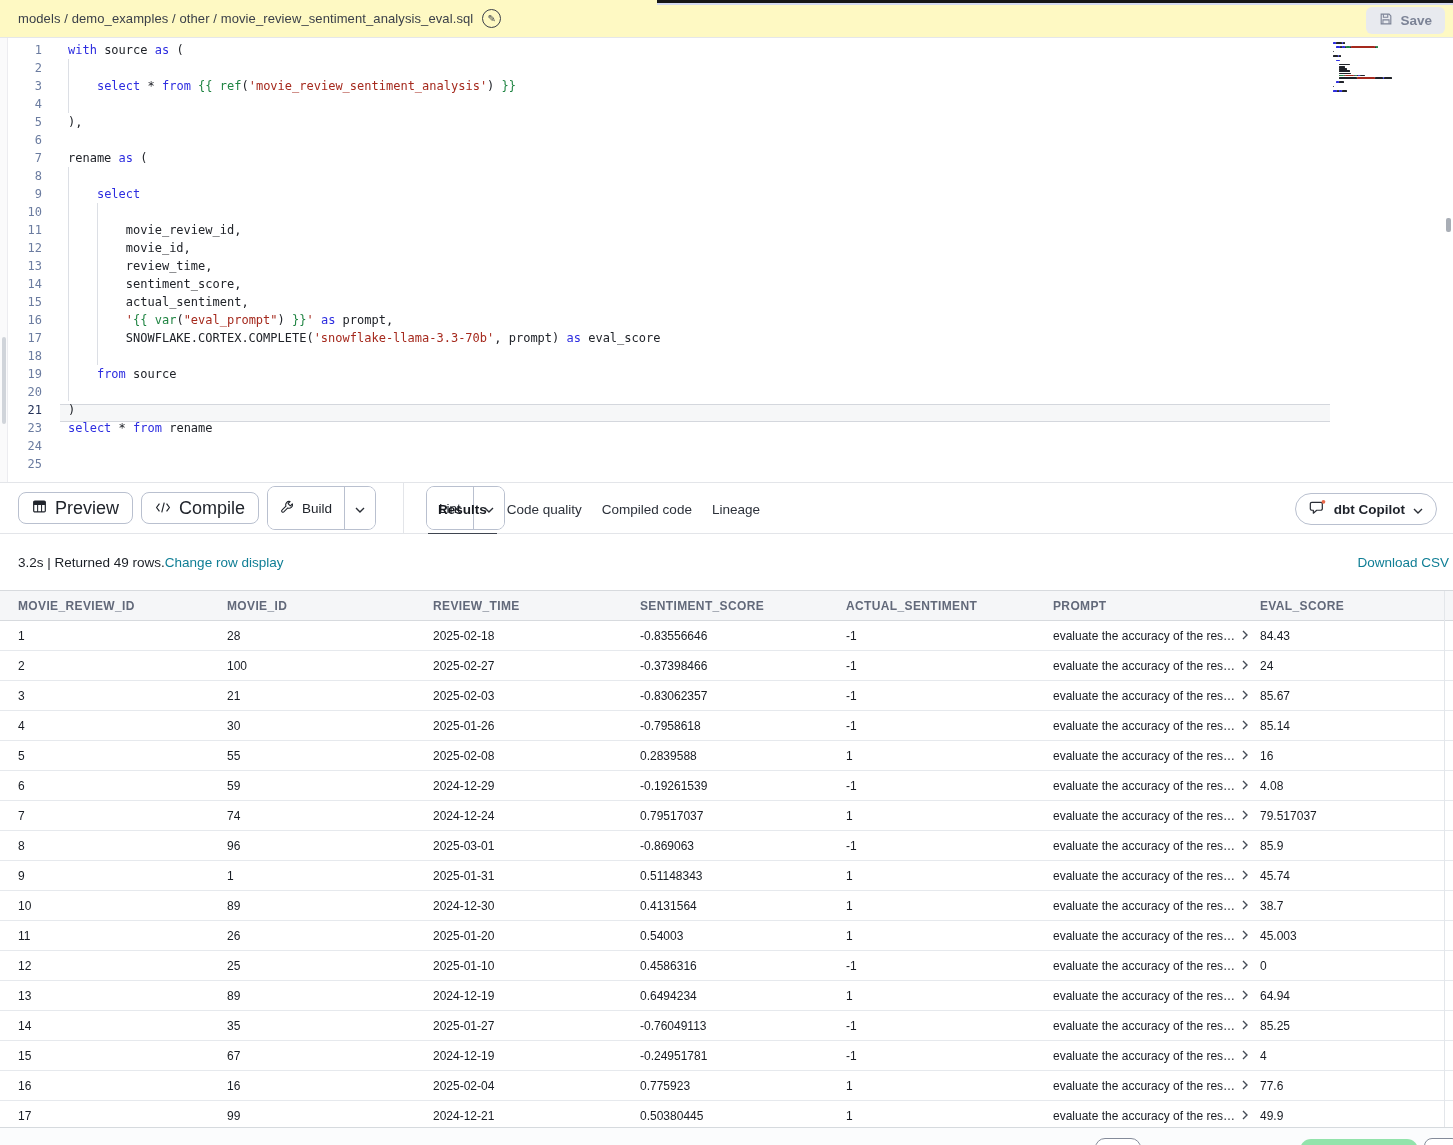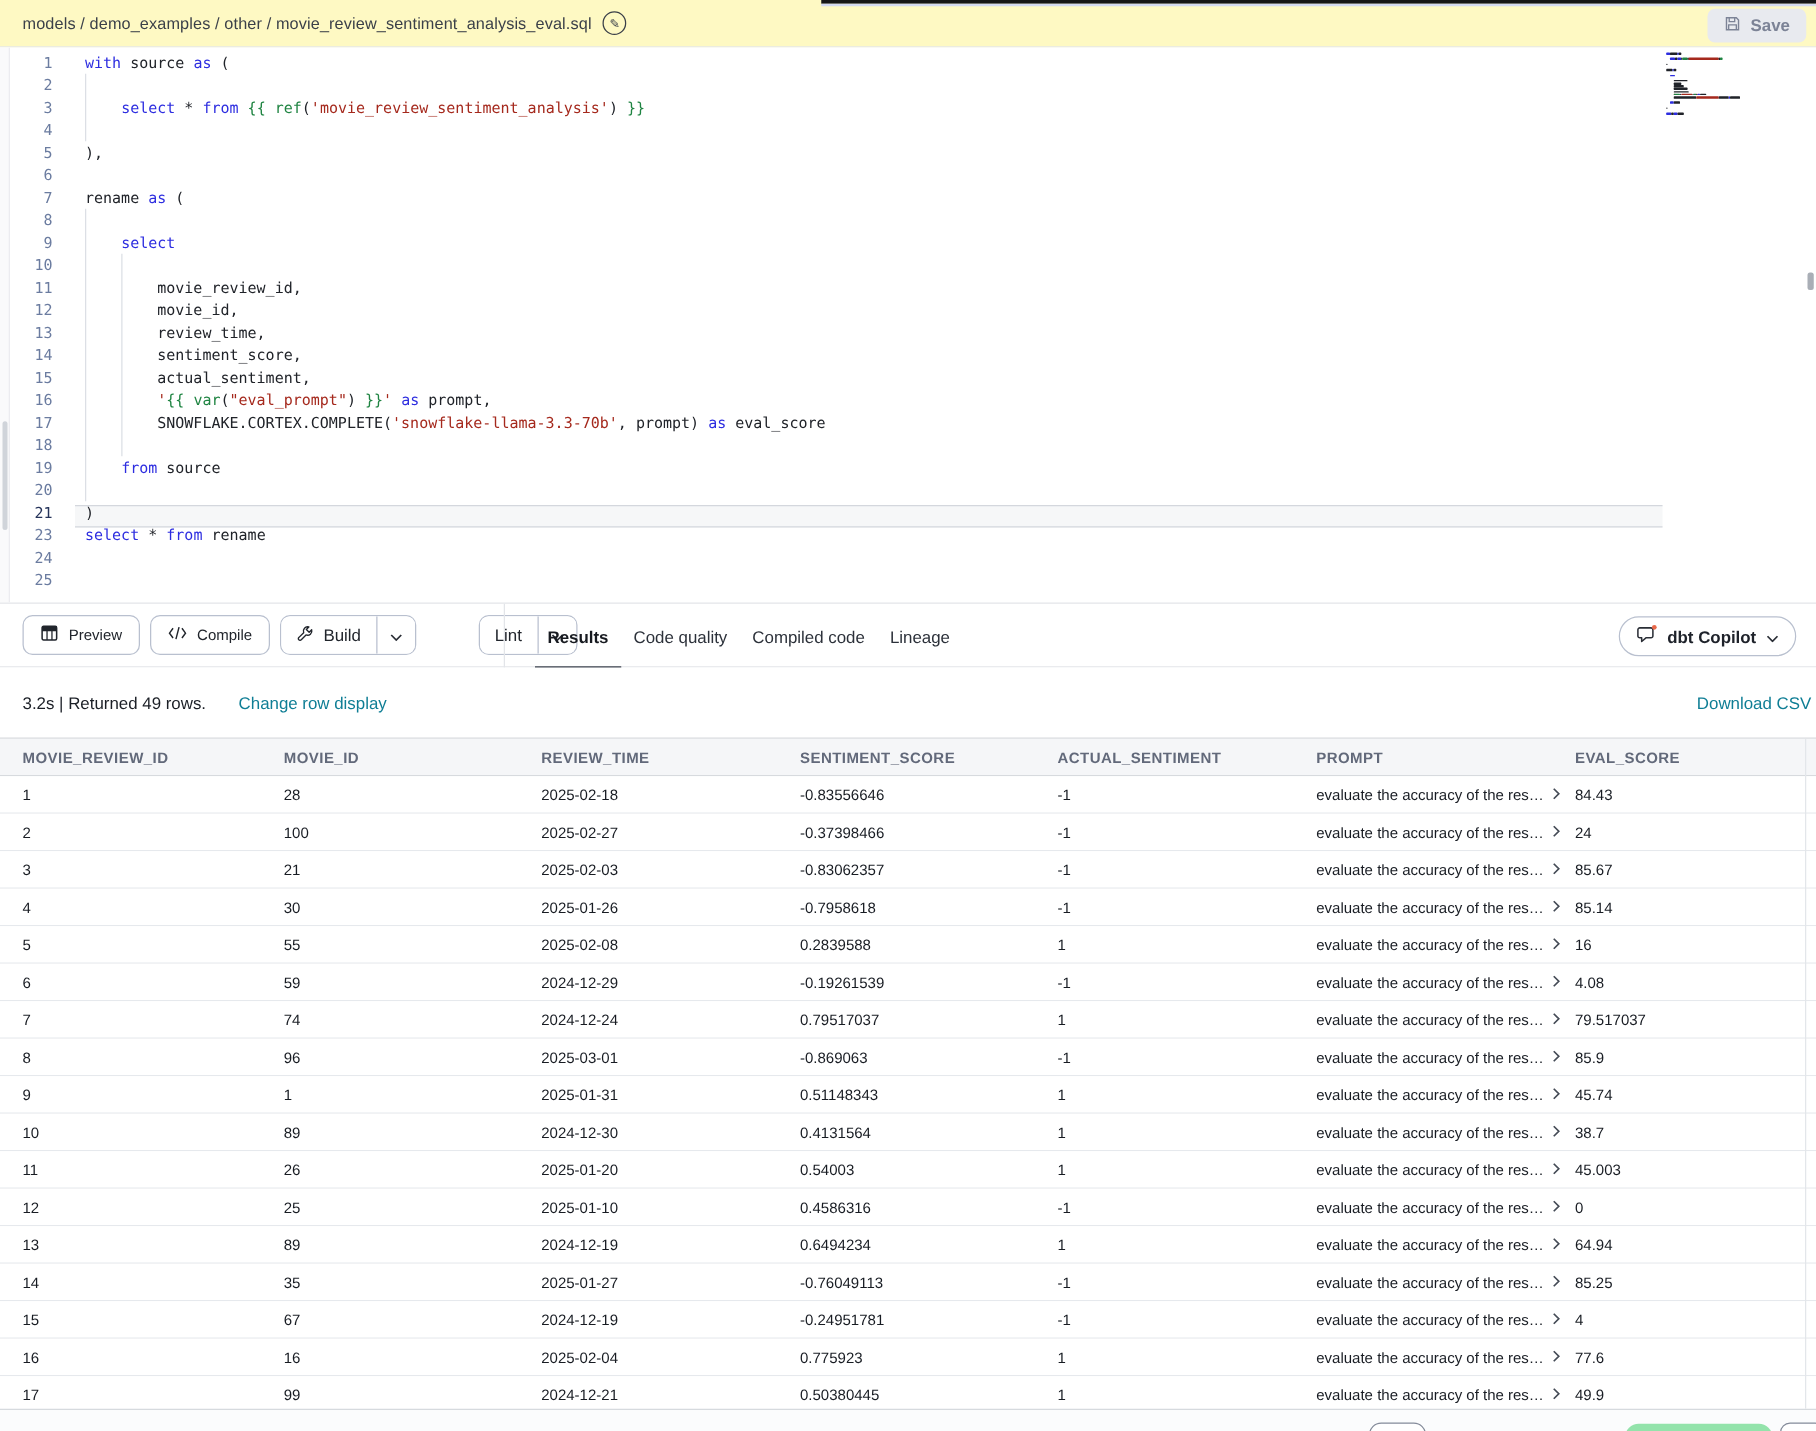--- a/index.html
+++ b/index.html
@@ -33,39 +33,39 @@
   .tk-j { color:var(--c-jinja); }
   .tk-p { color:var(--c-plain); }
   .tk-w { color:transparent; }
   #minimap { position:absolute; top:4px; right:24px; width:96px; z-index:4; }
   .mini-line { height:2.2px; display:flex; }
   .mini-tok { height:1.5px; border-radius:.5px; }
   #editor-scroll-thumb { position:absolute; right:2px; top:180px; width:5px; height:14px; background:#a9aeb6; border-radius:2px; z-index:5; }
 
   
   #toolbar { position:absolute; left:0; top:482px; width:1453px; height:52px; background:#fff; border-top:1px solid #e3e5e9; border-bottom:1px solid #e3e5e9; display:flex; align-items:center; }
-  .btn { height:32px; border:1px solid #b9c0cf; border-radius:8px; background:#fff; display:inline-flex; align-items:center; gap:8px; padding:0 13px; font-size:12px; color:#21252c; font-weight:500; font-family:inherit; cursor:pointer; }
+  .btn { height:32px; border:1px solid #b9c0cf; border-radius:8px; background:#fff; display:inline-flex; align-items:center; gap:8px; padding:0 13px; font-size:18px; color:#21252c; font-weight:500; font-family:inherit; cursor:pointer; }
   .btn svg { flex:0 0 auto; }
-  .btn-group { display:inline-flex; height:32px; border:1px solid #b9c0cf; border-radius:8px; background:#fff; overflow:hidden; }
+  .btn-group { display:inline-flex; height:44px; border:1px solid #b9c0cf; border-radius:8px; background:#fff; overflow:hidden; }
   .btn-group .seg { border:none; background:#fff; height:100%; display:inline-flex; align-items:center; gap:8px; padding:0 12px; font-size:13.5px; color:#21252c; font-weight:500; font-family:inherit; cursor:pointer; }
   .btn-group .seg.caret { border-left:1px solid #b9c0cf; padding:0 10px; }
   #toolbar-left { display:flex; align-items:center; gap:8px; padding-left:18px; }
   #lint-group { margin-left:42px; }
   #toolbar-divider { position:absolute; left:403px; top:0; width:1px; height:52px; background:#e3e5e9; }
   #tabs { position:absolute; left:428px; top:0; height:52px; display:flex; }
   .tab { height:100%; display:flex; align-items:center; padding:0 10px; font-size:13.5px; color:#2c313a; position:relative; cursor:pointer; }
   .tab.active { font-weight:700; color:#171a20; }
   .tab.active::after { content:""; position:absolute; left:0; right:0; bottom:-1px; height:3px; background:#3f4550; }
   #copilot-btn { position:absolute; right:16px; top:10px; height:32px; border:1px solid #b9c0cf; border-radius:16px; background:#fff; display:inline-flex; align-items:center; gap:8px; padding:0 13px; font-size:13.5px; font-weight:600; color:#1e222a; font-family:inherit; cursor:pointer; }
 
   
   #statusrow { position:absolute; left:0; top:534px; width:1453px; height:56px; background:#fff; display:flex; align-items:center; }
   #status-text { margin-left:18px; font-size:13.5px; color:#1b1f26; }
   .teal-link { color:#0f7e95; font-size:13.5px; cursor:pointer; }
-  #change-row { margin-left:26px; }
+  #change-row { }
   #download-csv { position:absolute; right:4px; }
 
   
   #results-table { position:absolute; left:0; top:590px; width:1453px; height:537px; overflow:hidden; border-top:1px solid #d7dade; }
   .t-head { display:grid; grid-template-columns:209px 206px 207px 206px 207px 207px 1fr; padding-left:18px; height:30px; align-items:center; background:#f5f6f8; border-bottom:1px solid #d7dade; }
   .t-head .hcell { font-size:12px; font-weight:700; color:#62697a; letter-spacing:.03em; }
   .t-row { display:grid; grid-template-columns:209px 206px 207px 206px 207px 207px 1fr; padding-left:18px; height:30px; align-items:center; border-bottom:1px solid #e6e9ed; background:#fff; }
   .t-row .cell { font-size:12px; color:#181c23; }
   .prompt-cell { display:flex; align-items:center; gap:7px; font-size:12px; color:#181c23; }
   .prompt-chevron { display:inline-flex; cursor:pointer; margin-top:-2px; }

